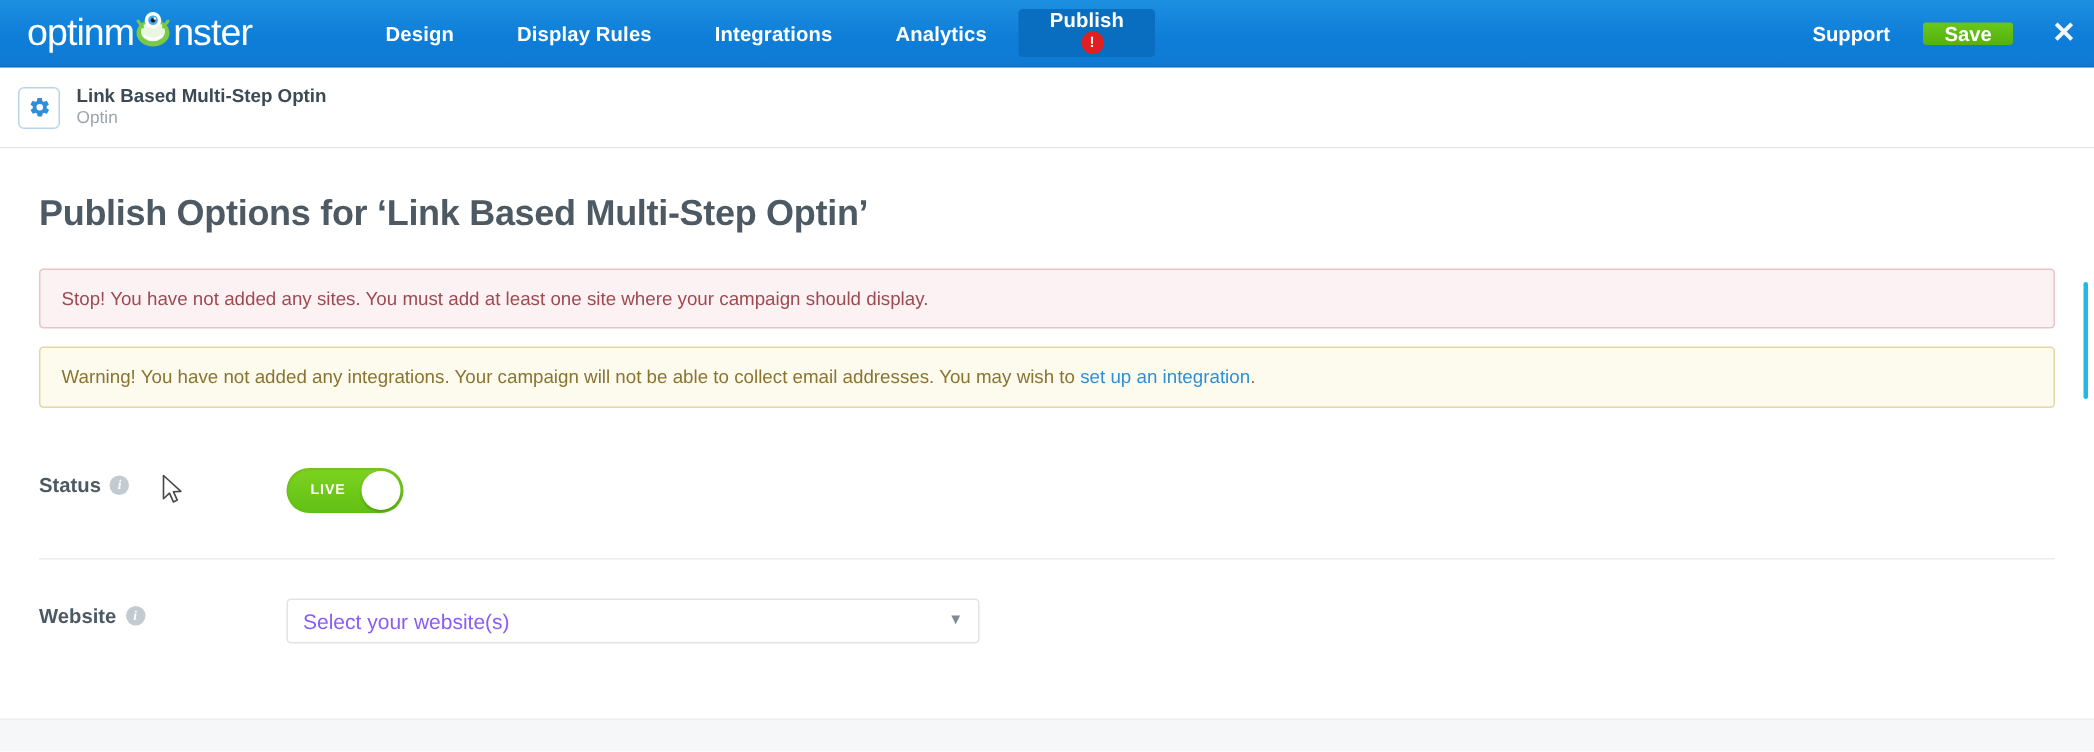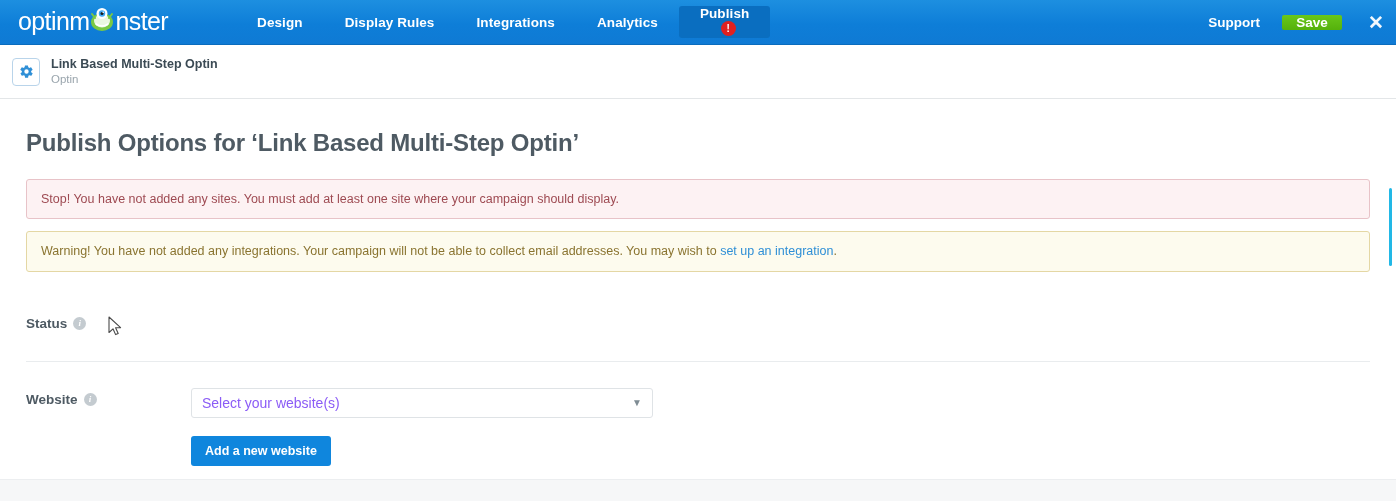--- a/index.html
+++ b/index.html
@@ -429,35 +429,40 @@
 
     <div class="alert alert-warning">
       <span>Warning! You have not added any integrations. Your campaign will not be able to collect email addresses. You may wish to </span><a href="#">set up an integration</a><span>.</span>
     </div>
 
     <div class="form-row status-row">
       <div class="form-label">
         <span>Status</span>
         <span class="info-icon">i</span>
       </div>
+      <div class="form-field">
+        <div class="toggle">
+          <span class="toggle-text">LIVE</span>
+          <span class="toggle-knob"></span>
+        </div>
+      </div>
     </div>
 
     <div class="divider"></div>
 
     <div class="form-row website-row">
       <div class="form-label">
         <span>Website</span>
         <span class="info-icon">i</span>
       </div>
       <div class="form-field">
         <div class="select-wrap">
           <div class="select-box">Select your website(s)</div>
           <span class="select-chevron">▼</span>
         </div>
-        <button class="add-site-btn">Add a new website</button>
       </div>
     </div>
 
   </div>
 
   <div class="scrollbar-track"></div>
   <div class="scrollbar-thumb"></div>
 
   <div class="bottom-strip"></div>
 

